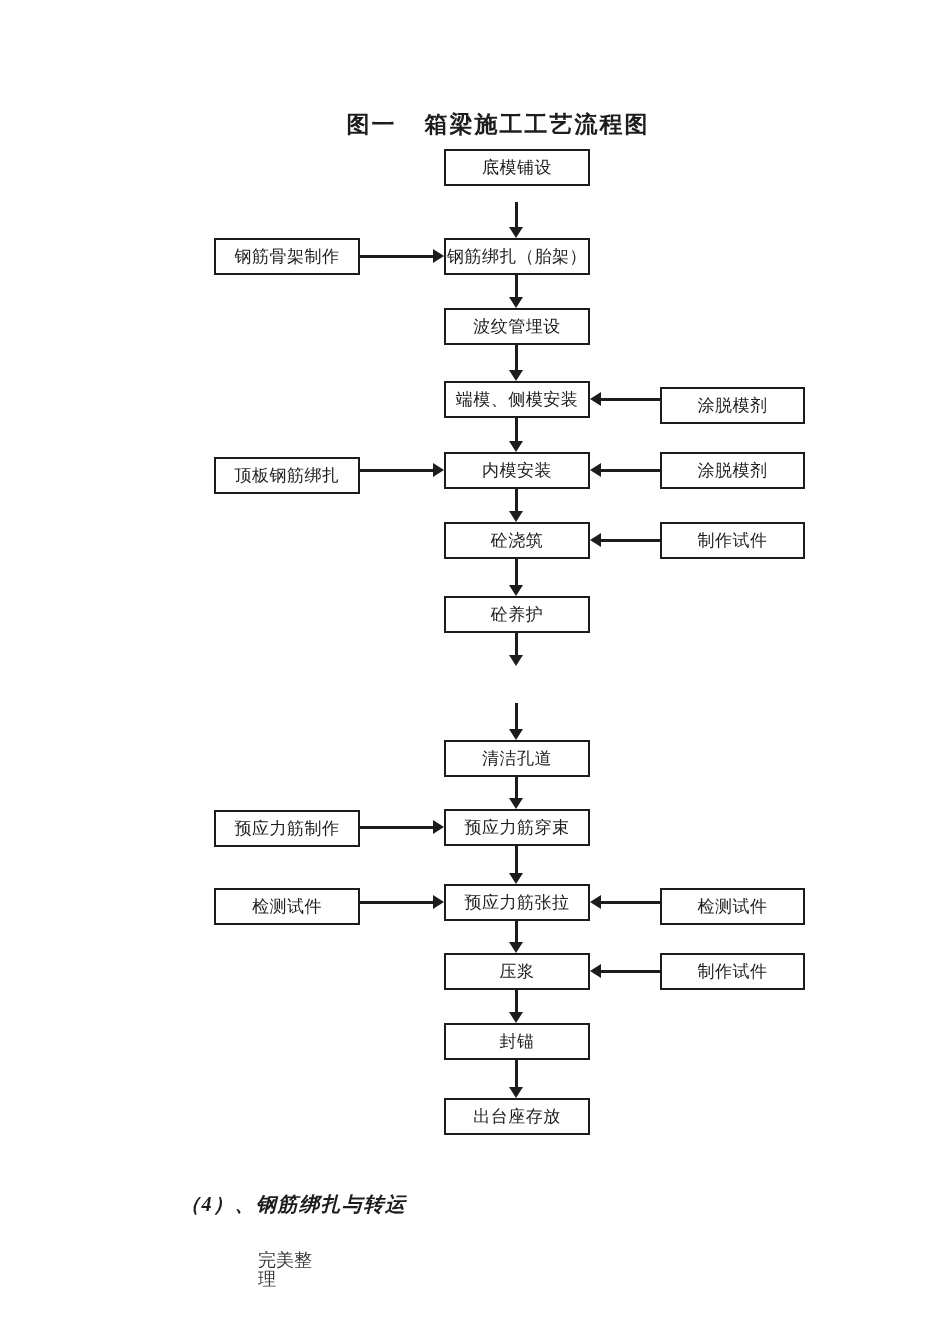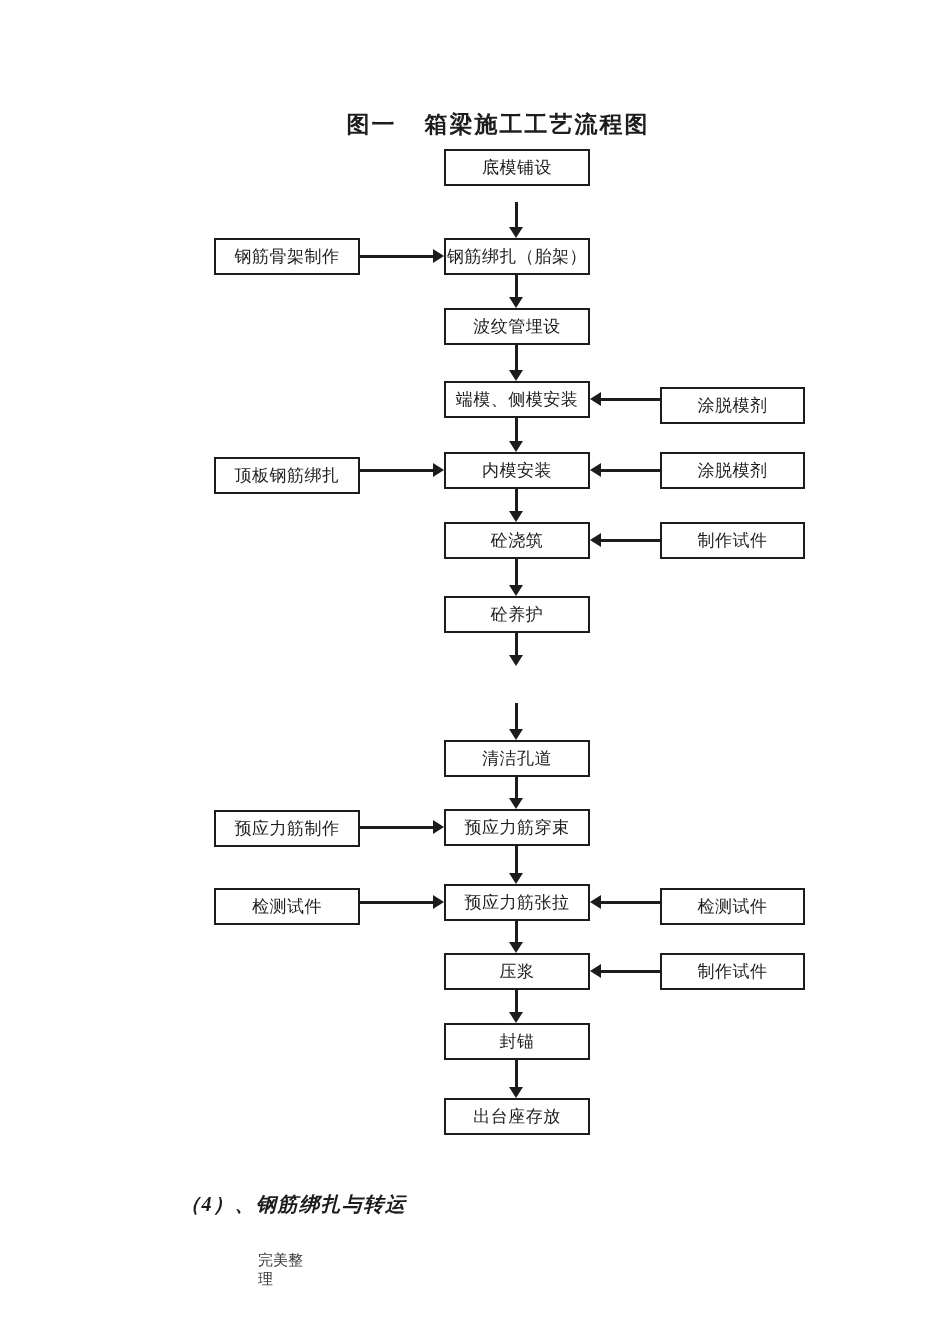--- a/index.html
+++ b/index.html
@@ -80,21 +80,21 @@
     font-weight:bold;
     font-style:italic;
     letter-spacing:1.5px;
     white-space:nowrap;
   }
   .footer-note{
     position:absolute;
     left:258px;
     top:1251px;
     width:58px;
-    font-size:15px;
+    font-size:18px;
     line-height:19px;
     color:var(--footer-ink);
     word-break:break-all;
   }
 </style>
 </head>
 <body>
 
 <div class="page">
 

